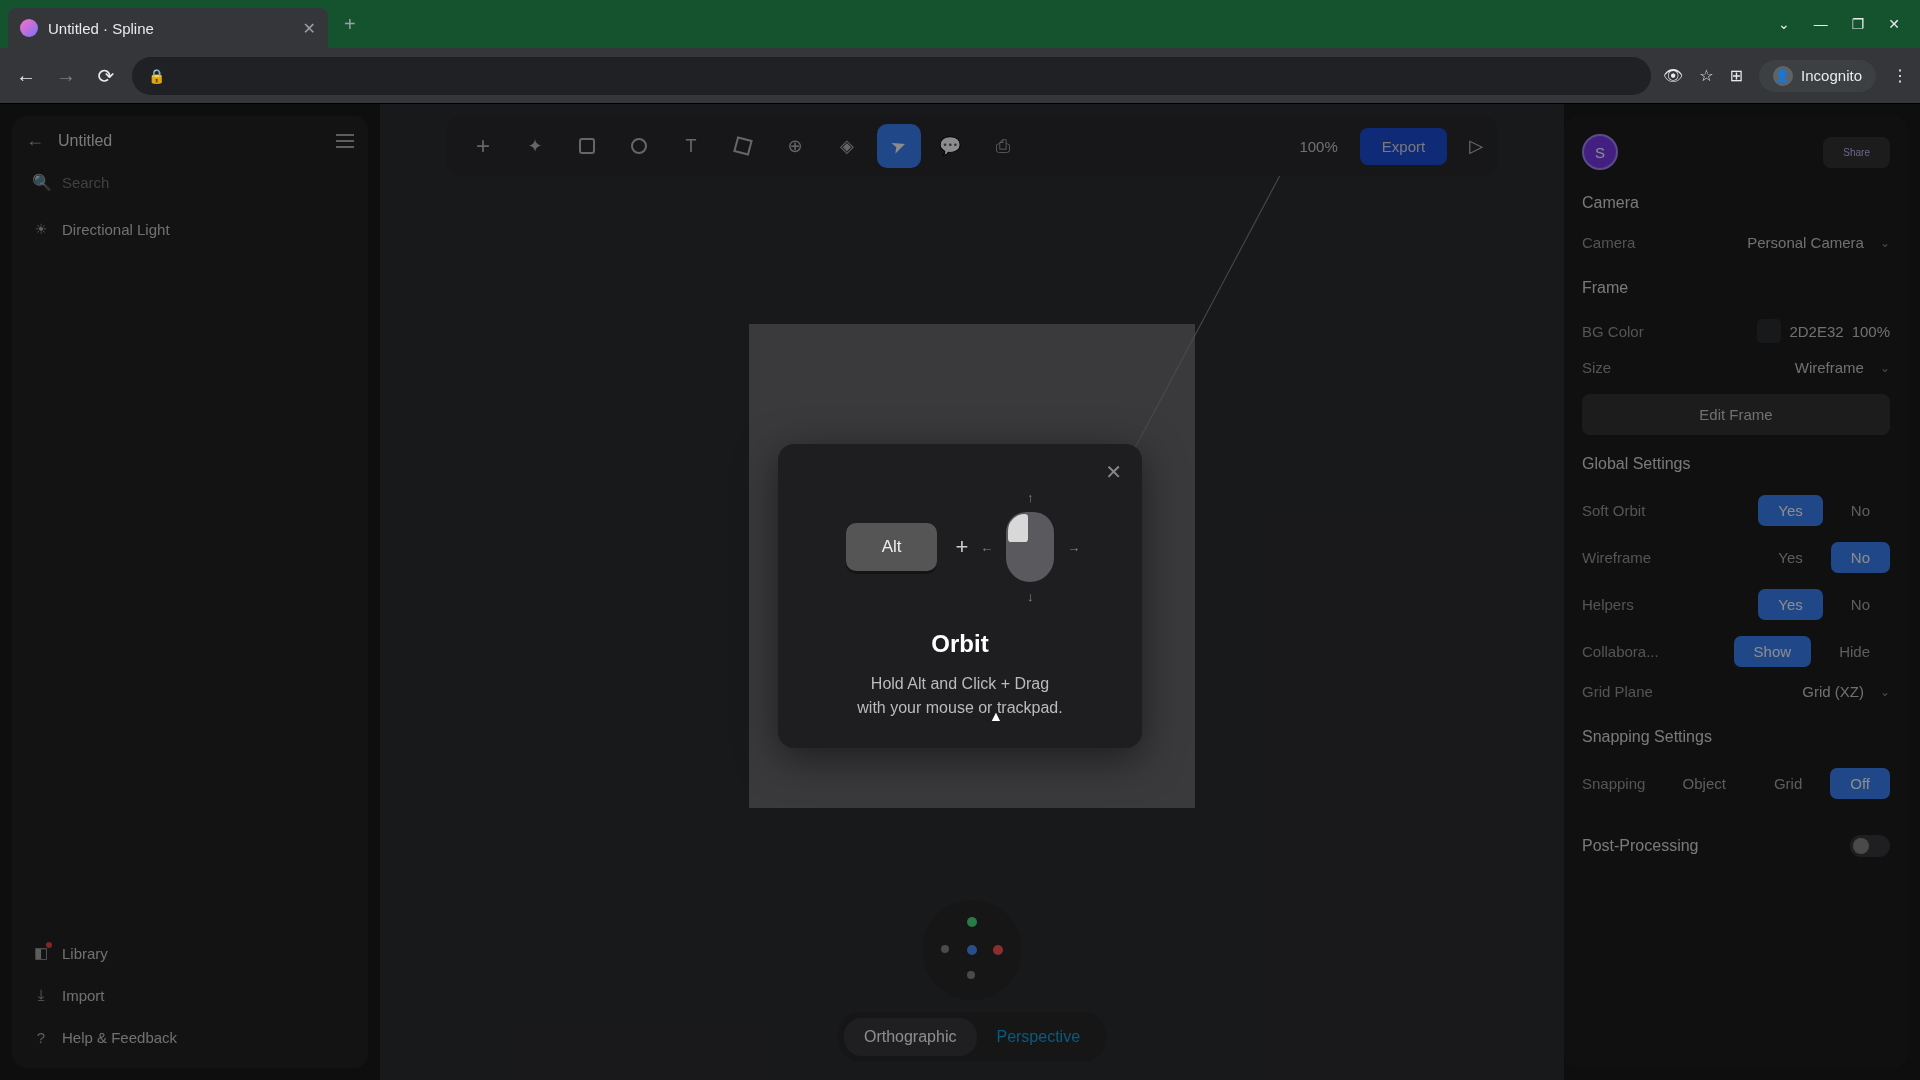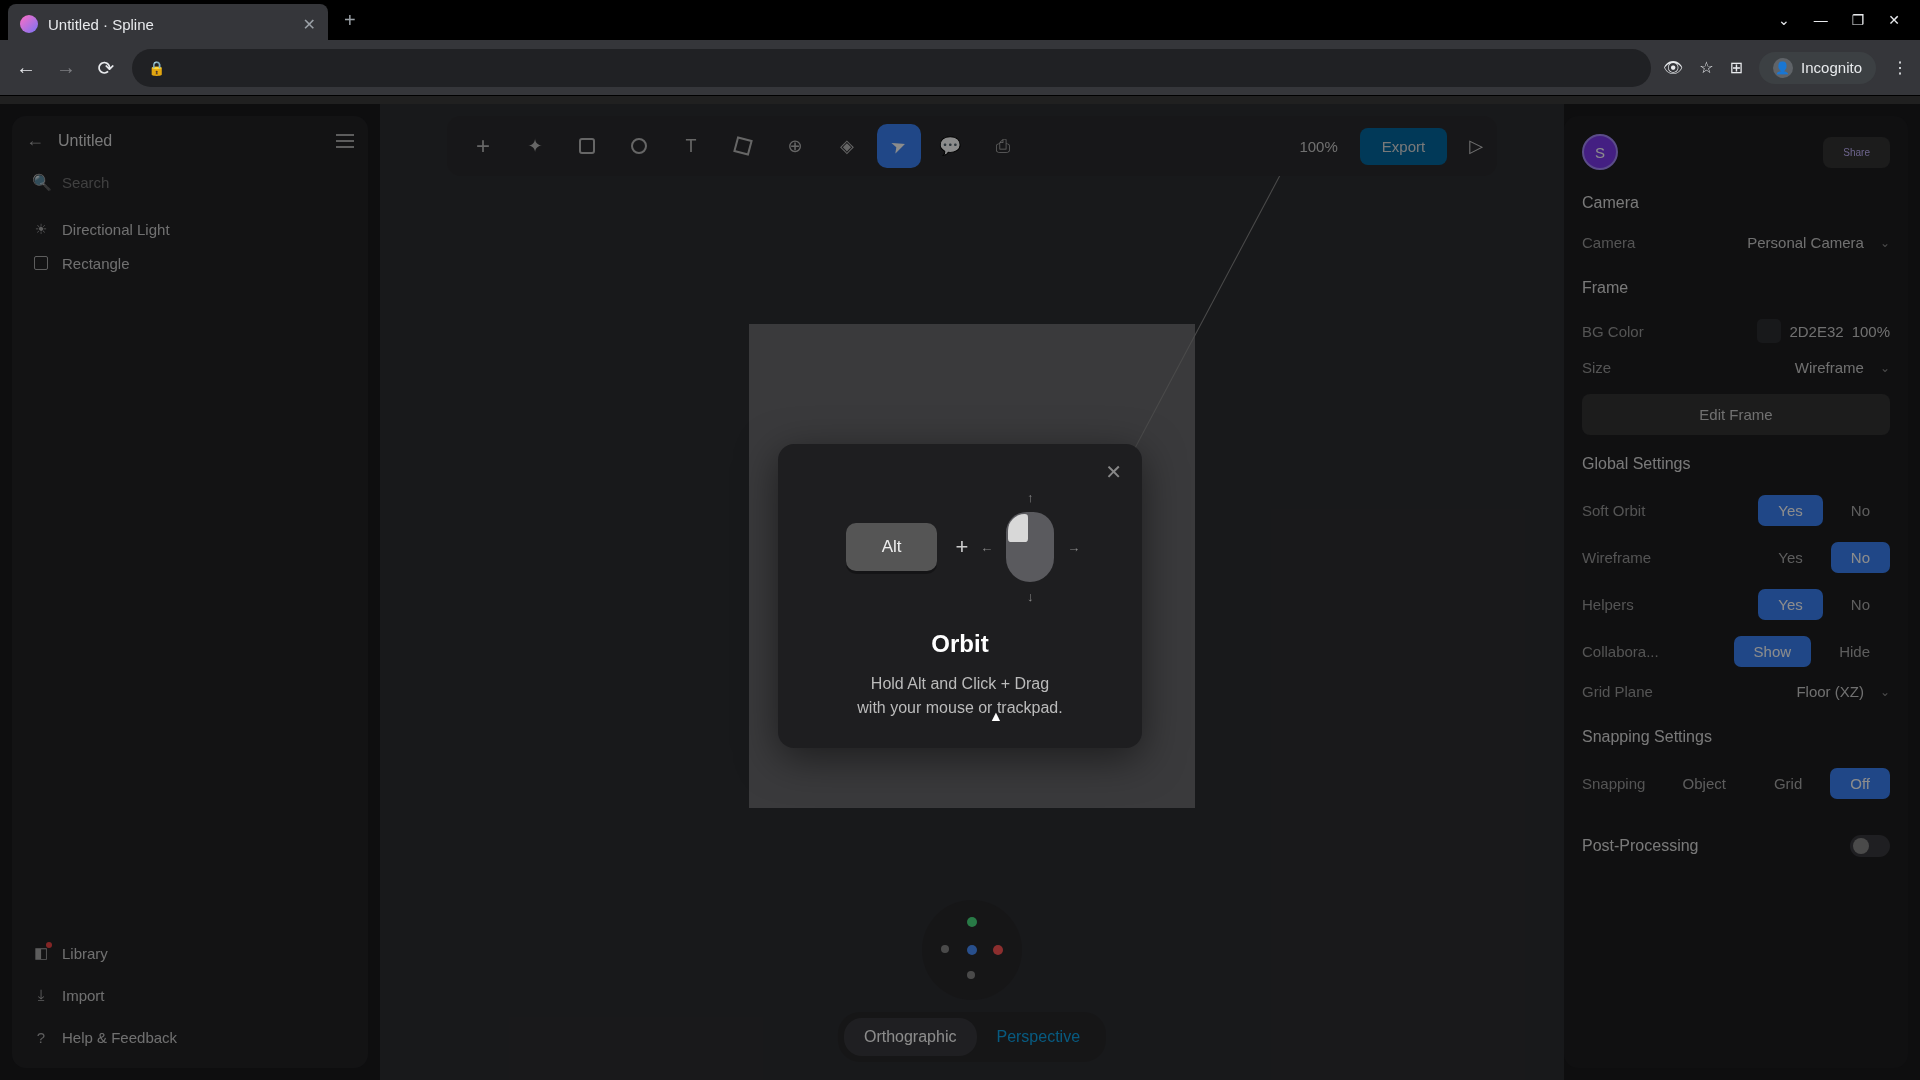--- a/index.html
+++ b/index.html
@@ -1,19 +1,19 @@
 <!DOCTYPE html>
 <html><head>
 <meta charset="utf-8">
 <style>
 * { margin: 0; padding: 0; box-sizing: border-box; font-family: -apple-system, BlinkMacSystemFont, 'Segoe UI', sans-serif; }
 body { width: 1920px; height: 1080px; background: #202020; overflow: hidden; position: relative; }
 
 
-.browser-tabs { height: 40px; background: #000000; display: flex; align-items: center; padding: 0 8px; }
+.browser-tabs { height: 48px; background: #14532d; display: flex; align-items: center; padding: 0 8px; }
 .tab { display: flex; align-items: center; background: #35363a; border-radius: 8px 8px 0 0; padding: 0 12px; height: 40px; width: 320px; gap: 10px; margin-top: 8px; }
 .tab-icon { width: 18px; height: 18px; border-radius: 50%; background: linear-gradient(135deg, #ff6ec4, #7873f5); }
 .tab-title { color: #e8eaed; font-size: 15px; flex: 1; }
 .tab-close { color: #9aa0a6; cursor: pointer; font-size: 16px; }
 .new-tab { color: #9aa0a6; font-size: 20px; margin-left: 16px; cursor: pointer; }
 .window-controls { margin-left: auto; display: flex; gap: 24px; color: #e8eaed; padding-right: 12px; }
 .window-controls span { cursor: pointer; font-size: 14px; }
 
 .browser-bar { height: 56px; background: #35363a; display: flex; align-items: center; padding: 0 12px; gap: 12px; border-bottom: 1px solid #000; }
 .nav-btn { color: #e8eaed; font-size: 20px; cursor: pointer; width: 28px; text-align: center; }
@@ -53,21 +53,21 @@
 .toolbar { position: absolute; top: 12px; left: 50%; transform: translateX(-50%); background: #2b2b2e; border-radius: 14px; height: 60px; width: 1050px; display: flex; align-items: center; padding: 0 14px; gap: 8px; z-index: 2; }
 .tool-btn { width: 44px; height: 44px; border-radius: 10px; display: flex; align-items: center; justify-content: center; color: #bbb; cursor: pointer; font-size: 18px; }
 .tool-btn:first-child { font-size: 24px; }
 .tool-btn.active { background: #3b82f6; color: #fff; }
 .tool-icon-rect { width: 16px; height: 16px; border: 2px solid currentColor; border-radius: 3px; }
 .tool-icon-circle { width: 16px; height: 16px; border: 2px solid currentColor; border-radius: 50%; }
 .tool-icon-cube { width: 16px; height: 16px; border: 2px solid currentColor; transform: rotate(15deg); }
 .tool-icon-cursor { transform: rotate(-20deg); }
 .toolbar-spacer { flex: 1; }
 .zoom-label { color: #ccc; font-size: 15px; margin: 0 14px; }
-.export-btn { background: #0369a1; color: #ddd; padding: 10px 22px; border-radius: 8px; font-size: 15px; cursor: pointer; }
+.export-btn { background: #1d4ed8; color: #ddd; padding: 10px 22px; border-radius: 8px; font-size: 15px; cursor: pointer; }
 .play-btn { color: #ccc; font-size: 18px; margin-left: 14px; cursor: pointer; }
 
 .canvas-viewport { position: absolute; inset: 0; background: #2d2e32; }
 .canvas-line { position: absolute; width: 1px; background: #888; height: 360px; top: 0; left: 63%; transform: rotate(28deg); transform-origin: bottom; }
 .canvas-rect { position: absolute; width: 446px; height: 484px; background: #6a6a6e; top: 220px; left: 50%; transform: translateX(-50%); }
 
 .gizmo { position: absolute; bottom: 80px; left: 50%; transform: translateX(-50%); width: 100px; height: 100px; background: rgba(40,40,42,0.9); border-radius: 50%; display: flex; align-items: center; justify-content: center; z-index: 3; }
 .gizmo-inner { position: relative; width: 70px; height: 70px; }
 .gizmo-dot { position: absolute; width: 10px; height: 10px; border-radius: 50%; }
 .gizmo-center { background: #4a90ff; top: 30px; left: 30px; }
@@ -165,26 +165,20 @@
         </div>
     </div>
     <div class="search-box">
       <span class="search-icon">🔍</span>
       <input class="search-input" placeholder="Search" style="">
     </div>
     <div class="layer-item">
       <span class="layer-icon light-icon">☀</span>
       <span>Directional Light</span>
     </div>
-    <div class="layer-item">
-      <span class="layer-icon">
-          <span class="rect-icon"></span>
-        </span>
-      <span>Rectangle</span>
-    </div>
     <div class="left-footer">
       <div class="footer-item">
         <span class="footer-icon lib-badge">◧</span>
         <span>Library</span>
       </div>
       <div class="footer-item">
         <span class="footer-icon">⤓</span>
         <span>Import</span>
       </div>
       <div class="footer-item">
@@ -300,21 +294,21 @@
     <div class="prop-row">
       <span>Collabora...</span>
       <div class="toggle-group">
         <div class="toggle-opt active">Show</div>
         <div class="toggle-opt">Hide</div>
       </div>
     </div>
     <div class="prop-row">
       <span>Grid Plane</span>
       <span class="prop-val">
-        <span>Floor (XZ)</span>
+        <span>Grid (XZ)</span>
         <span class="chevron">⌄</span>
       </span>
     </div>
 
     <div class="section-title">Snapping Settings</div>
     <div class="prop-row">
       <span>Snapping</span>
       <div class="toggle-group">
         <div class="toggle-opt">Object</div>
         <div class="toggle-opt">Grid</div>

